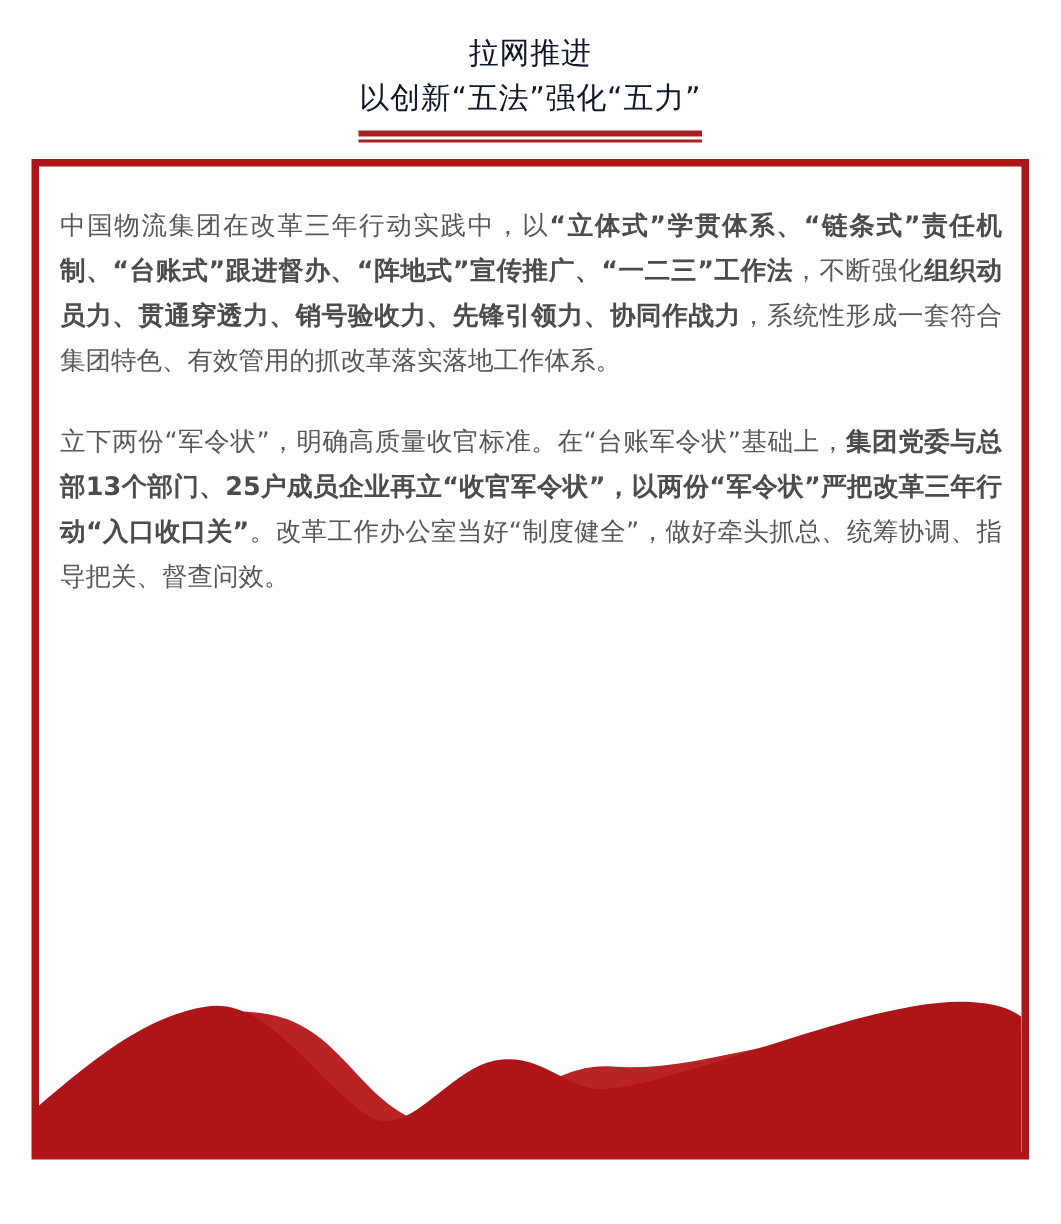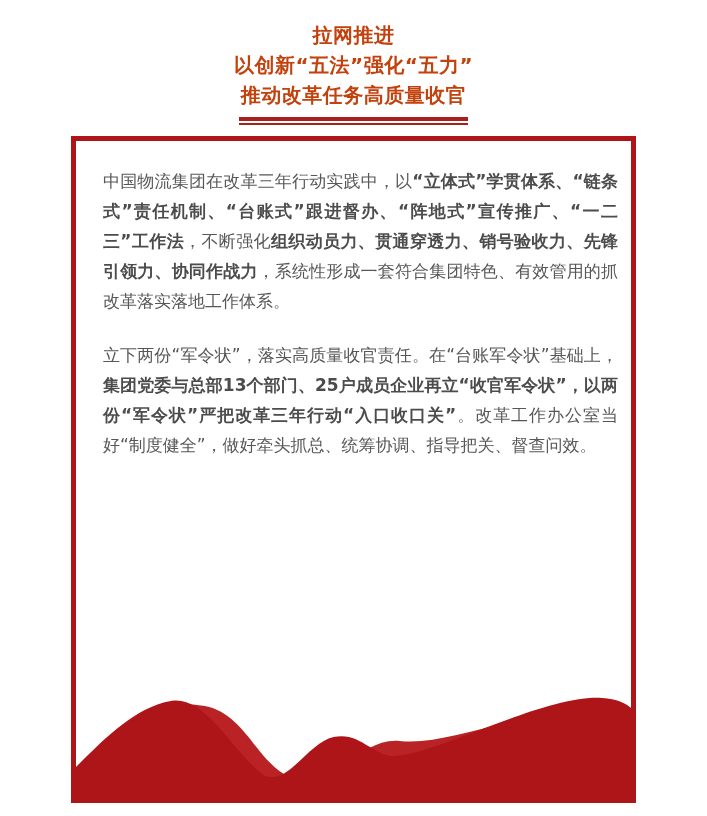--- a/index.html
+++ b/index.html
@@ -13,49 +13,48 @@
   }
   .page { width: 707px; height: 816px; background: #ffffff; }
 
   
   .title-block {
     padding-top: 20px;
     text-align: center;
   }
   .title-line {
     font-size: 20px;
-    font-weight: 700;
+    font-weight: 400;
     line-height: 30px;
-    color: #c2410c;
+    color: #0f172a;
     letter-spacing: 0.5px;
   }
   .title-underline {
     width: 229px;
     margin: 7px auto 0 auto;
   }
   .ul-thick {
     height: 4px;
     background: #a8201e;
   }
   .ul-thin {
     height: 2px;
     margin-top: 2px;
     background: #a8201e;
   }
 
   
   .card {
     position: relative;
-    width: 565px;
+    width: 665px;
     height: 667px;
     margin: 11px auto 8px auto;
     background: #ffffff;
     border: 5px solid #ad1519;
     overflow: hidden;
-    padding-left: 13px;
   }
   .article-body {
     position: relative;
     z-index: 2;
     padding: 25px 13px 0 14px;
     font-size: 17px;
     line-height: 30px;
     color: #575757;
     text-align: justify;
   }
@@ -73,31 +72,30 @@
   .wave-back { fill: #b92326; }
 </style>
 </head>
 <body>
 
 <div class="page">
 
   <header class="title-block">
     <div class="title-line">拉网推进</div>
     <div class="title-line">以创新“五法”强化“五力”</div>
-    <div class="title-line">推动改革任务高质量收官</div>
     <div class="title-underline">
       <div class="ul-thick"></div>
       <div class="ul-thin"></div>
     </div>
   </header>
 
   <section class="card">
     <div class="article-body" id="paragraphs">
         <p><span>中国物流集团在改革三年行动实践中，以</span><span class="b">“立体式”学贯体系、“链条式”责任机制、“台账式”跟进督办、“阵地式”宣传推广、“一二三”工作法</span><span>，不断强化</span><span class="b">组织动员力、贯通穿透力、销号验收力、先锋引领力、协同作战力</span><span>，系统性形成一套符合集团特色、有效管用的抓改革落实落地工作体系。</span></p>
-        <p><span>立下两份“军令状”，落实高质量收官责任。在“台账军令状”基础上，</span><span class="b">集团党委与总部13个部门、25户成员企业再立“收官军令状”，以两份“军令状”严把改革三年行动“入口收口关”</span><span>。改革工作办公室当好“制度健全”，做好牵头抓总、统筹协调、指导把关、督查问效。</span></p>
+        <p><span>立下两份“军令状”，明确高质量收官标准。在“台账军令状”基础上，</span><span class="b">集团党委与总部13个部门、25户成员企业再立“收官军令状”，以两份“军令状”严把改革三年行动“入口收口关”</span><span>。改革工作办公室当好“制度健全”，做好牵头抓总、统筹协调、指导把关、督查问效。</span></p>
       </div>
 
     <div class="wave-wrap">
       <svg viewBox="0 0 655 105" preserveAspectRatio="none">
         <path class="wave-back" d="M0,84 C55,34 100,4 152,13 C200,21 212,68 252,84 C300,103 332,44 382,48 C450,54 540,6 655,22 L655,105 L0,105 Z"></path>
         <path d="M0,74 C32,47 70,14 112,8 C152,2 182,55 218,80 C246,99 272,50 304,44 C336,38 352,65 378,63 C432,59 556,1 621,5 C638,6 649,10 655,15 L655,105 L0,105 Z" fill="#ad1519"></path>
       </svg>
     </div>
   </section>
 

